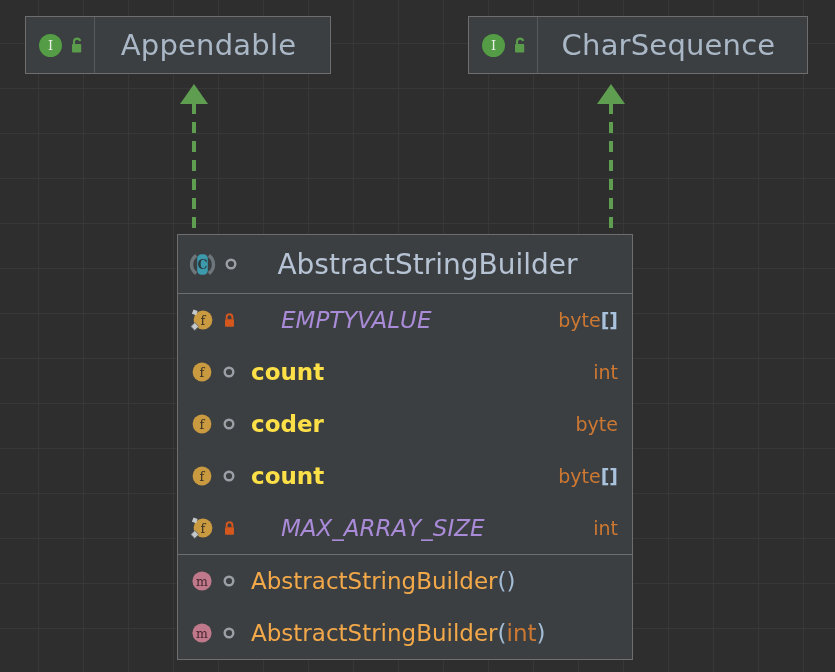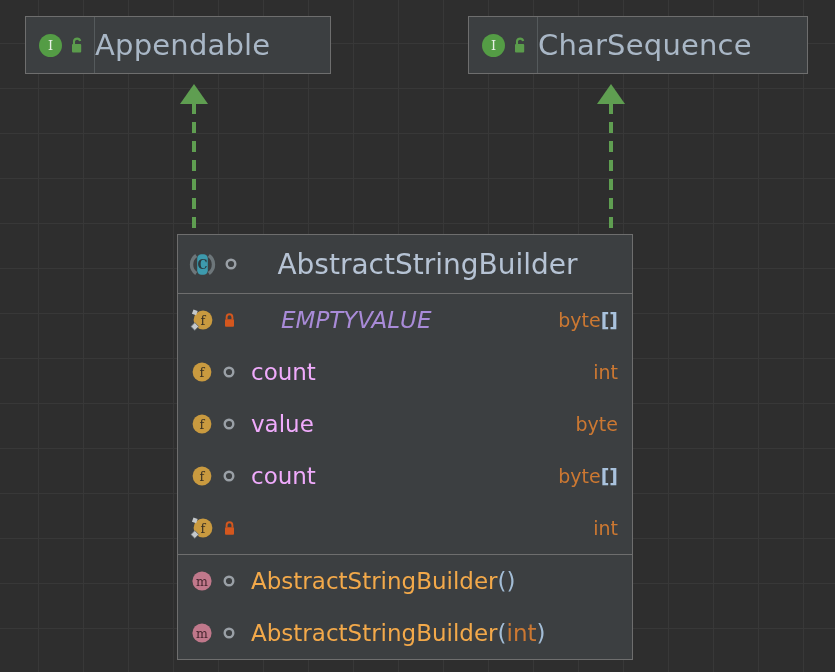--- a/index.html
+++ b/index.html
@@ -46,20 +46,21 @@
     display: flex;
     align-items: center;
     gap: 7px;
     padding: 0 10px 0 13px;
     height: 100%;
     box-sizing: border-box;
     border-right: 1px solid #555a5c;
   }
   .iface-title {
     flex: 1;
+    text-align: center;
     color: #a9b7c6;
     font-size: 29px;
     letter-spacing: .2px;
     padding-right: 8px;
     white-space: nowrap;
   }
 
   
   .icon-iface {
     width: 23px; height: 23px;
@@ -125,21 +126,21 @@
     display: flex;
     align-items: center;
     gap: 8px;
     width: 62px;
     flex: none;
   }
   .member-name {
     font-size: 23px;
     white-space: nowrap;
   }
-  .member-name.field      { color: #f0abfc; }
+  .member-name.field      { color: #fde047; font-weight: bold; }
   .member-name.field-static { color: #a98bd8; font-style: italic; margin-left: 30px; }
   .member-name.method     { color: #f0a martin; }
   .member-name.method     { color: #f3a94a; }
   .spacer { flex: 1; }
   .member-type {
     font-size: 19px;
     color: #cc7832;
     white-space: nowrap;
   }
   .brackets { color: #a9c2dd; font-weight: bold; }
@@ -259,21 +260,21 @@
       <div class="member-row">
         <div class="member-icons">
           <svg class="icon-field" viewBox="0 0 26 26">
             <circle cx="13" cy="13" r="9.4" fill="#c99a3f"></circle>
             <text x="13" y="18.2" text-anchor="middle" font-family="DejaVu Serif, serif" font-size="13" fill="#3a3123">f</text>
           </svg>
           <svg class="icon-vis-pkg" viewBox="0 0 12 12">
             <circle cx="6" cy="6" r="4.3" fill="none" stroke="#9aa0a6" stroke-width="2.4"></circle>
           </svg>
         </div>
-        <span class="member-name field">value</span>
+        <span class="member-name field">coder</span>
         <span class="spacer"></span>
         <span class="member-type"><span>byte</span><span class="brackets"></span></span>
       </div>
 
       <div class="member-row">
         <div class="member-icons">
           <svg class="icon-field" viewBox="0 0 26 26">
             <circle cx="13" cy="13" r="9.4" fill="#c99a3f"></circle>
             <text x="13" y="18.2" text-anchor="middle" font-family="DejaVu Serif, serif" font-size="13" fill="#3a3123">f</text>
           </svg>
@@ -292,20 +293,21 @@
             <circle cx="14" cy="13" r="9.4" fill="#c99a3f"></circle>
             <text x="14" y="18.2" text-anchor="middle" font-family="DejaVu Serif, serif" font-size="13" fill="#3a3123">f</text>
             <path d="M4.5 2.5 l4.2 1.6 -1.6 4.2 -4.2 -1.6 z" fill="#c4c8cb"></path>
             <path d="M5.8 15.6 l3.9 3.9 -3.9 3.9 -3.9 -3.9 z" fill="#c4c8cb" stroke="#5a5f62" stroke-width=".8"></path>
           </svg>
           <svg class="icon-lock-closed" viewBox="0 0 13 15">
             <path d="M3.6 6.4 V4.2 a2.9 2.9 0 0 1 5.8 0 V6.4" fill="none" stroke="#d4571e" stroke-width="1.9"></path>
             <rect x="2" y="6.2" width="9" height="7.6" rx="1" fill="#d4571e"></rect>
           </svg>
         </div>
+        <span class="member-name field-static">MAX_ARRAY_SIZE</span>
         <span class="spacer"></span>
         <span class="member-type"><span>int</span><span class="brackets"></span></span>
       </div>
     </div>
 
     <div class="members methods">
 
       <div class="member-row">
         <div class="member-icons">
           <svg class="icon-method" viewBox="0 0 26 26">

